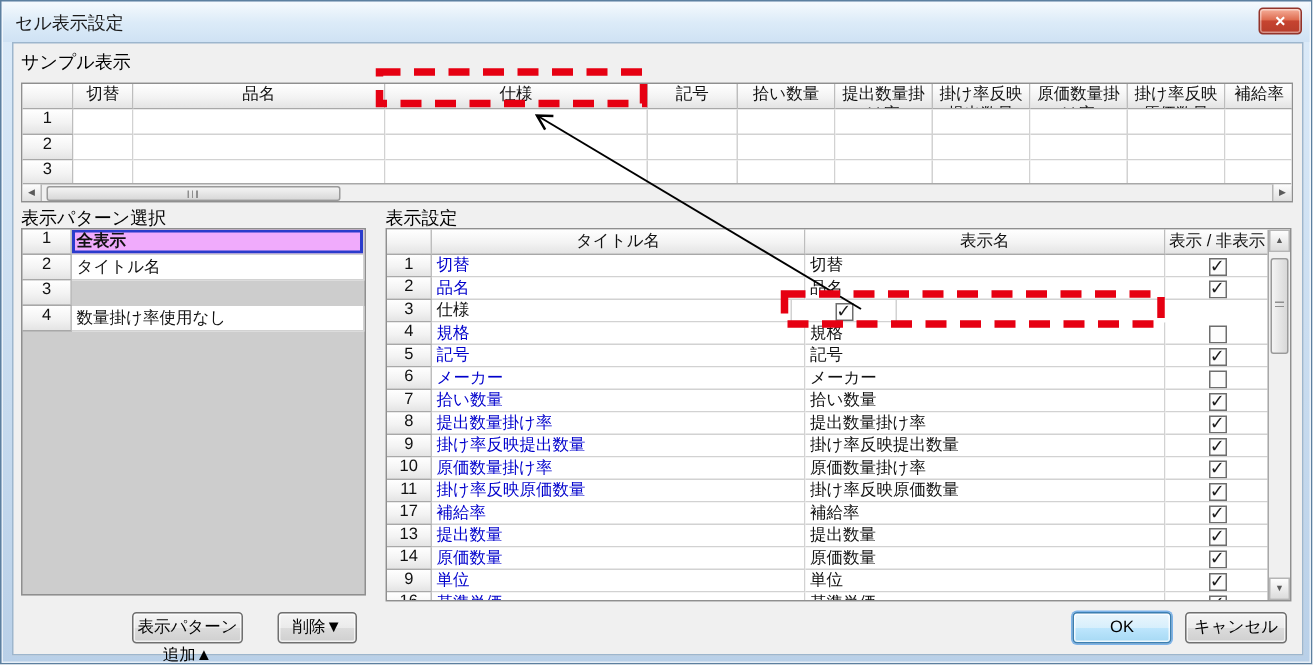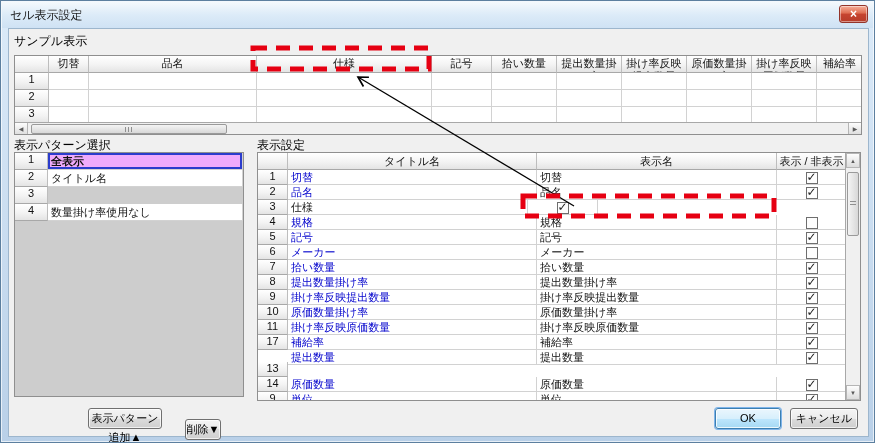--- a/index.html
+++ b/index.html
@@ -170,21 +170,21 @@
         <div class="trow">
           <div class="num-cell" style="width: 33px; height: 17px;">3</div>
         </div>
         <div class="trow">
           <div class="num-cell" style="width: 33px; height: 17px;">4</div>
           <div class="data-cell left-pad" style="width: 195px; height: 17px; line-height: 16px;">数量掛け率使用なし</div>
         </div>
       </div>
   </div>
   <div class="w7-btn" style="left:87px; top:407px; width:74px;">表示パターン追加▲</div>
-  <div class="w7-btn" style="left:184px; top:418px; width:36px;">削除▼</div>
+  <div class="w7-btn" style="left:184px; top:407px; width:53px;">削除▼</div>
 
   <div class="lbl" style="left:256px; top:136px;">表示設定</div>
   <div class="tbl" style="left:256px; top:151px; width:604px; height:249px; background:#fff;">
     <div class="trow">
       <div class="num-cell" style="width:30px; height:17px;"></div>
       <div class="hdr-cell" style="width:249px; height:17px; line-height:16px;">タイトル名</div>
       <div class="hdr-cell" style="width:240px; height:17px; line-height:16px;">表示名</div>
       <div class="hdr-cell" style="width:70px; height:17px; line-height:16px;">表示 / 非表示</div>
     </div>
     <div id="settings-body">
@@ -277,21 +277,21 @@
         </div>
         <div class="trow">
           <div class="num-cell" style="width: 30px; height: 15px;">17</div>
           <div class="data-cell left-pad blue-text" style="width: 249px; height: 15px; line-height: 14px;">補給率</div>
           <div class="data-cell left-pad" style="width: 240px; height: 15px; line-height: 14px;">補給率</div>
           <div class="data-cell cb-wrap" style="width: 70px; height: 15px;">
             <div class="checkbox checked"></div>
           </div>
         </div>
         <div class="trow">
-          <div class="num-cell" style="width: 30px; height: 15px; margin-top: 12px;">13</div>
+          <div class="num-cell" style="width: 30px; height: 15px;">13</div>
           <div class="data-cell left-pad blue-text" style="width: 249px; height: 15px; line-height: 14px;">提出数量</div>
           <div class="data-cell left-pad" style="width: 240px; height: 15px; line-height: 14px;">提出数量</div>
           <div class="data-cell cb-wrap" style="width: 70px; height: 15px;">
             <div class="checkbox checked"></div>
           </div>
         </div>
         <div class="trow">
           <div class="num-cell" style="width: 30px; height: 15px;">14</div>
           <div class="data-cell left-pad blue-text" style="width: 249px; height: 15px; line-height: 14px;">原価数量</div>
           <div class="data-cell left-pad" style="width: 240px; height: 15px; line-height: 14px;">原価数量</div>

